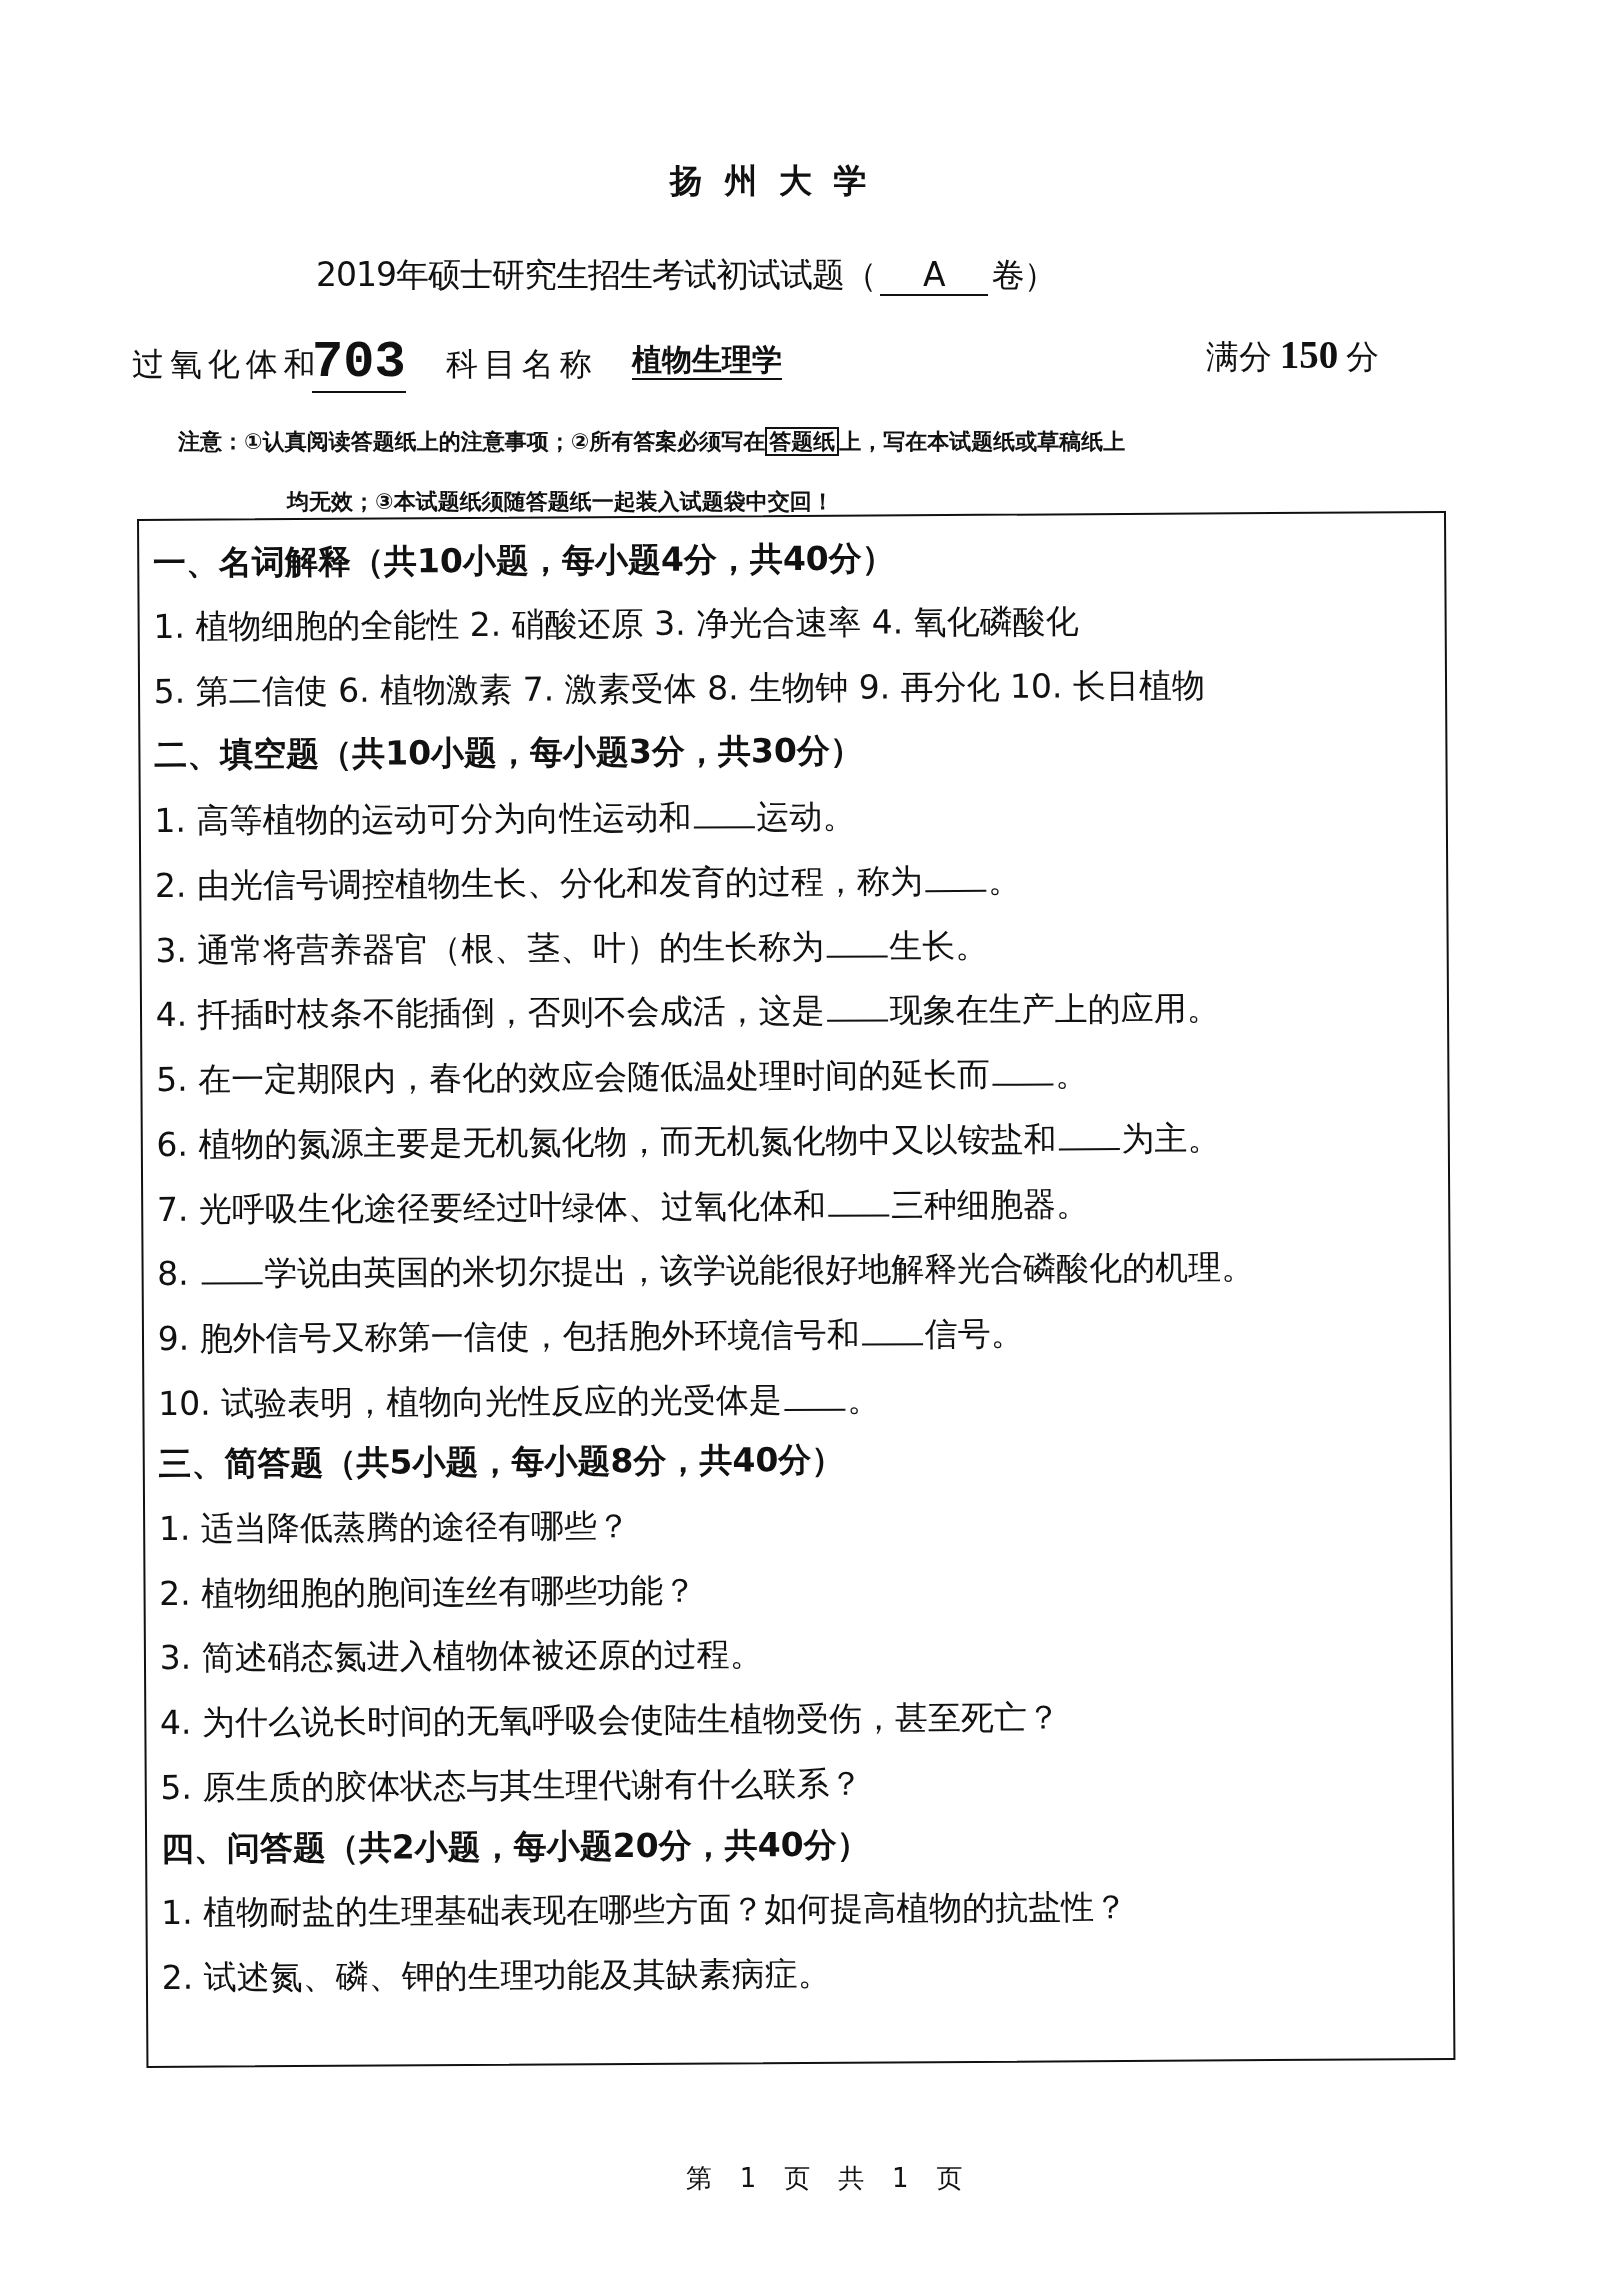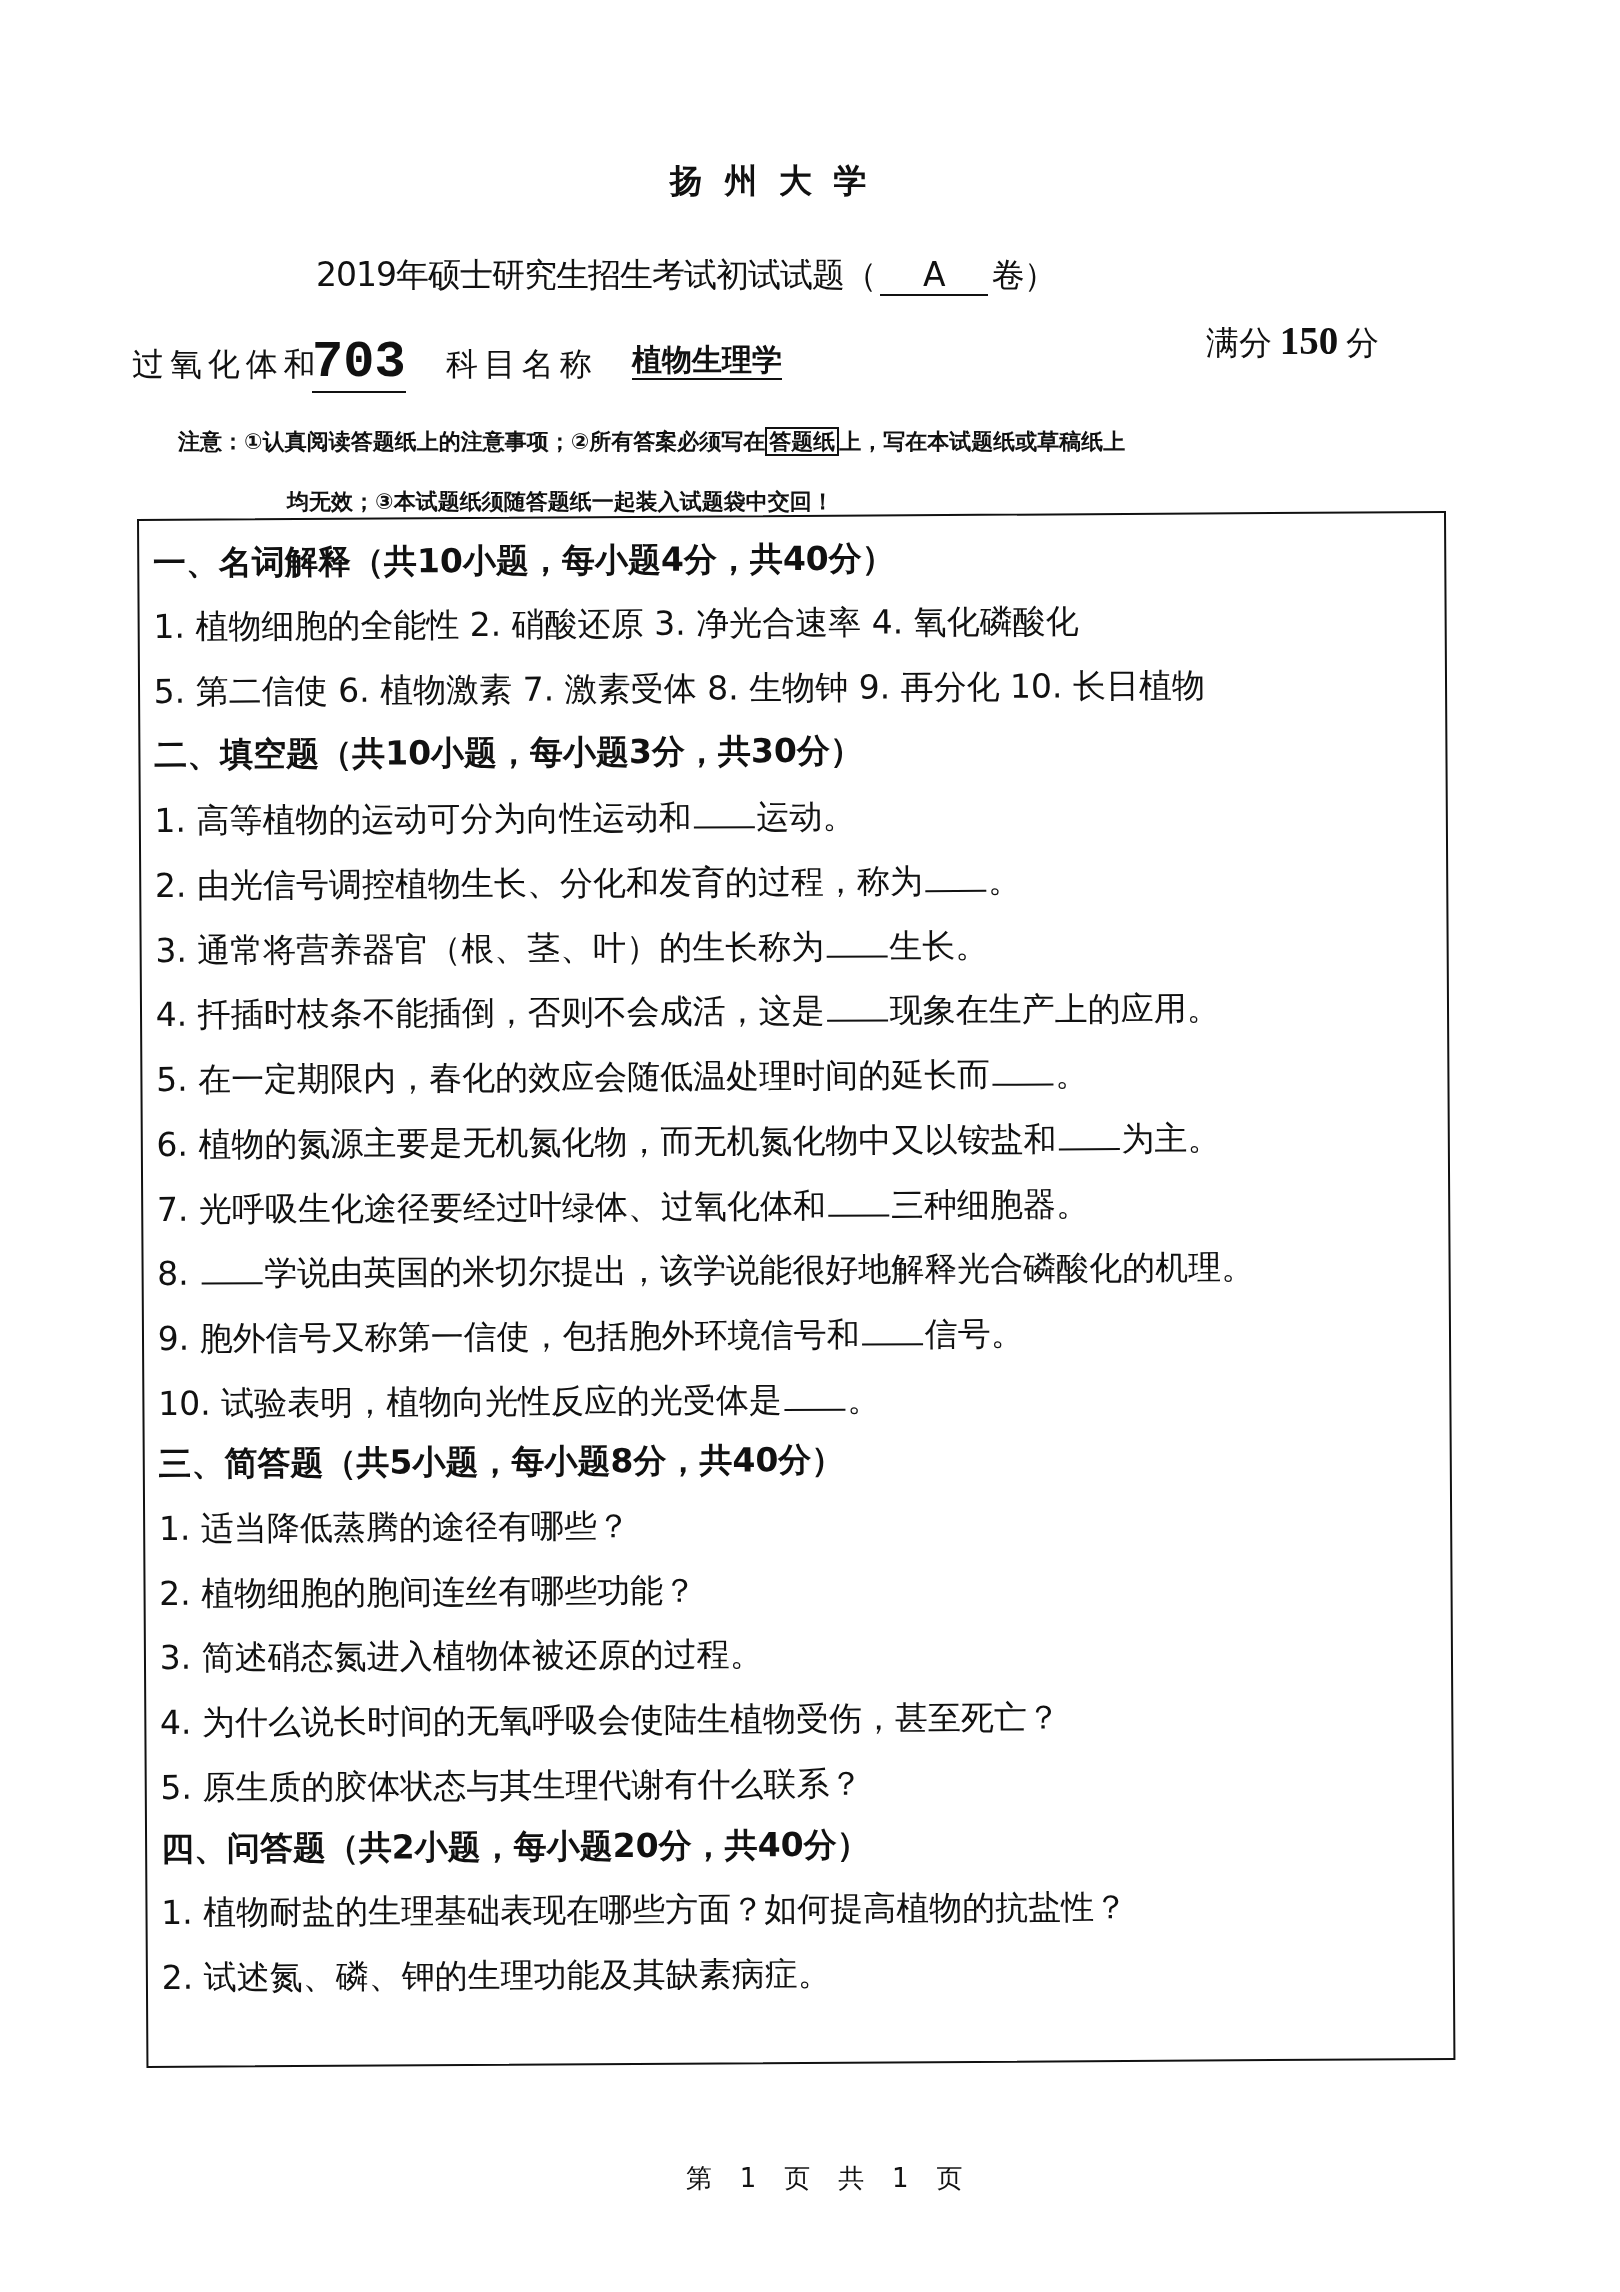--- a/index.html
+++ b/index.html
@@ -5,21 +5,21 @@
   html, body { margin: 0; padding: 0; background: #ffffff; }
   body { width: 1620px; height: 2293px; position: relative; overflow: hidden; color: #111; font-family: "DejaVu Serif", "Liberation Serif", serif; }
   .abs { position: absolute; white-space: nowrap; }
   .title { left: 0; width: 1558px; top: 159px; text-align: center; font-size: 33px; font-weight: bold; letter-spacing: 21.6px; font-family: "DejaVu Sans", sans-serif; }
   .subtitle { left: 316px; top: 253px; font-size: 33px; font-weight: normal; font-family: "DejaVu Sans", sans-serif; letter-spacing: -1px; }
   .subtitle .paper-type { display: inline-block; border-bottom: 2.9px solid #111; width: 108px; text-align: center; margin: 0 3.9px; font-family: "DejaVu Sans", sans-serif; }
   .meta { top: 343px; font-size: 32px; font-family: "DejaVu Sans", sans-serif; }
   .meta-label { letter-spacing: 5.9px; }
   .code { left: 312px; top: 336px; font-size: 52px; font-weight: bold; font-family: Liberation Mono, monospace; border-bottom: 2.9px solid #111; line-height: 1.05; }
   .subject { left: 632px; top: 343px; font-size: 30px; font-weight: bold; font-family: "DejaVu Sans", sans-serif; border-bottom: 2px solid #111; line-height: 1.15; }
-  .fullscore { left: 1206px; top: 318px; font-size: 33px; font-family: "DejaVu Sans", sans-serif; text-align: right; }
+  .fullscore { left: 1206px; top: 332px; font-size: 33px; font-family: "DejaVu Sans", sans-serif; text-align: right; }
   .fullscore .num { font-weight: bold; font-family: "Liberation Serif", serif; font-size: 39px; margin: 0 7.8px; }
   .notice { font-size: 22px; font-weight: bold; font-family: "DejaVu Sans", sans-serif; }
   .notice-1 { left: 178px; top: 427px; }
   .notice-2 { left: 287px; top: 487px; }
   .boxed { border: 2px solid #111; padding: 0 2px; }
   .exam-box { position: absolute; left: 137px; top: 519px; width: 1309px; height: 1549px; border: 2.9px solid #111; border-top-width: 2.9px; box-sizing: border-box; transform: rotate(-0.35deg); transform-origin: left top; }
   .line { position: absolute; left: 13.7px; font-size: 33px; white-space: nowrap; font-family: "DejaVu Sans", sans-serif; font-weight: normal; }
   .line.heading { font-weight: bold; }
   .blank { display: inline-block; width: 61px; border-bottom: 2px solid #111; height: 1em; vertical-align: baseline; margin: 0 2px; }
   .footer { left: 686px; top: 2161px; font-size: 26px; font-family: "DejaVu Sans", sans-serif; letter-spacing: 9.8px; }

